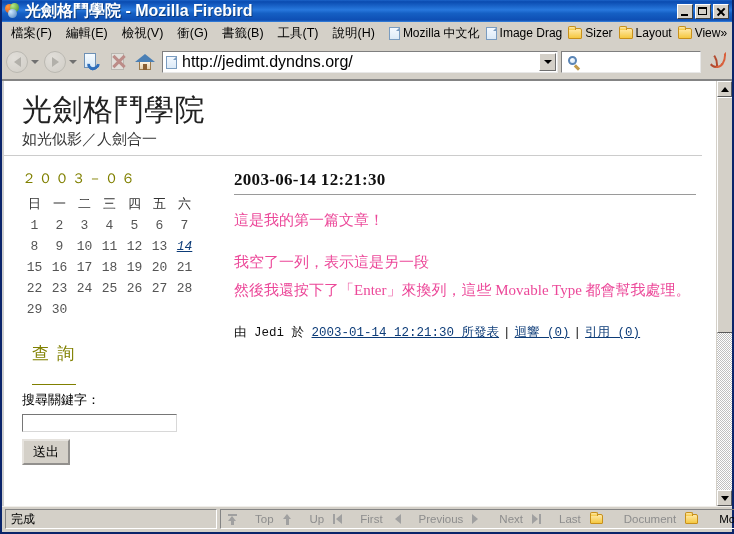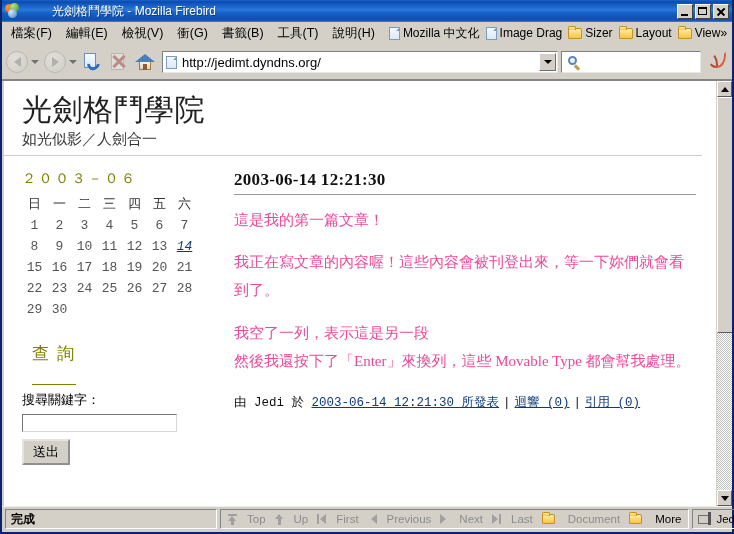--- a/index.html
+++ b/index.html
@@ -29,25 +29,24 @@
     flex: 0 0 auto;
   }
   .tb-logo { width: 16px; height: 16px; position: relative; margin-right: 4px; flex: 0 0 auto; }
   .tb-logo .b1, .tb-logo .b2, .tb-logo .b3 {
     position: absolute; border-radius: 50%;
   }
   .tb-logo .b1 { width: 9px; height: 9px; background: radial-gradient(circle at 30% 30%, #ff9a3c, #d2461a); left: 0; top: 1px; }
   .tb-logo .b2 { width: 9px; height: 9px; background: radial-gradient(circle at 30% 30%, #b8e986, #3f8b21); left: 5px; top: 0px; }
   .tb-logo .b3 { width: 9px; height: 9px; background: radial-gradient(circle at 30% 30%, #cfe9ff, #4a7fbd); left: 3px; top: 6px; }
   #titletext {
-    color: #ffffff; font-size: 12px; font-weight: normal;
+    color: #ffffff; font-size: 16px; font-weight: bold;
     white-space: nowrap; overflow: hidden;
     text-shadow: 1px 1px 0 rgba(0,0,0,.35);
     flex: 1 1 auto;
-    margin-left: 27px;
   }
   .winbtns { display: flex; gap: 2px; flex: 0 0 auto; padding-right: 1px; }
   .winbtn {
     width: 16px; height: 15px;
     background: #d4d0c8;
     border: 1px solid;
     border-color: #ffffff #404040 #404040 #ffffff;
     position: relative;
     cursor: default;
   }
@@ -187,21 +186,21 @@
   #urlbox {
     flex: 1 1 auto; height: 22px; margin: 0 3px 0 4px;
     background: #ffffff;
     border: 1px solid;
     border-color: #7f7f7f #e8e8e8 #e8e8e8 #7f7f7f;
     display: flex; align-items: center;
     padding-left: 3px;
   }
   #urlbox .ic-doc { margin-right: 5px; }
   #urltext {
-    flex: 1 1 auto; font-size: 13px; color: #000;
+    flex: 1 1 auto; font-size: 16px; color: #000;
     white-space: nowrap; overflow: hidden;
   }
   .url-dd {
     width: 17px; height: 18px; margin-right: 1px;
     background: #d4d0c8;
     border: 1px solid; border-color: #ffffff #6f6f6f #6f6f6f #ffffff;
     display: flex; align-items: center; justify-content: center;
     flex: 0 0 auto;
   }
   .url-dd .dd-caret { border-top-color: #000; margin: 0; }
@@ -374,25 +373,25 @@
     height: 26px; flex: 0 0 26px;
     background: #d4d0c8;
     display: flex; align-items: stretch;
     border-top: 1px solid #f0eeea;
     padding: 2px 3px 3px 3px;
   }
   .sb-panel {
     border: 1px solid; border-color: #848484 #ffffff #ffffff #848484;
     display: flex; align-items: center;
   }
-  #sb-status { width: 212px; flex: 0 0 212px; padding-left: 5px; font-size: 12px; color: #000; font-weight: bold; }
+  #sb-status { width: 212px; flex: 0 0 212px; padding-left: 5px; font-size: 12px; color: #000; }
   #sb-nav { flex: 1 1 auto; margin-left: 3px; padding: 0 4px; gap: 3px; }
   #sb-style { flex: 0 0 auto; margin-left: 3px; padding: 0 5px; gap: 3px; }
   .navlink {
-    display: flex; align-items: center; gap: 10px;
+    display: flex; align-items: center; gap: 18px;
     font-size: 11.5px; color: #8d8d8d; padding: 0 3px;
     white-space: nowrap;
   }
   .navlink.on { color: #000; }
   .ar-up {
     width: 9px; height: 11px; position: relative; flex: 0 0 auto;
   }
   .ar-up .stem { position: absolute; left: 3px; top: 3px; width: 3px; height: 8px; background: #a0a0a0; }
   .ar-up .head {
     position: absolute; left: 0; top: 0; width: 0; height: 0;
@@ -613,24 +612,23 @@
             <div class="srch-label">搜尋關鍵字：</div>
             <input id="srch-input" type="text" value="" style="">
             <div>
               <button id="srch-btn">送出</button>
             </div>
           </div>
 
           <div id="rightcol">
             <div id="post-date">2003-06-14 12:21:30</div>
             <div class="para">這是我的第一篇文章！</div>
-            <div class="para">我正在寫文章的內容喔！這些內容會被刊登出來，等一下妳們就會看到了。</div>
             <div class="para" id="para3">我空了一列，表示這是另一段<br>然後我還按下了「Enter」來換列，這些 Movable Type 都會幫我處理。</div>
             <div id="post-footer">
-              <span>由 Jedi 於 </span><a href="#">2003-06-14 12:21:30 所發表</a><span class="fsep">|</span><a href="#">迴響 (0)</a><span class="fsep">|</span><a href="#">引用 (0)</a>
+              <span>由 Jedi 於 </span><a href="#">2003-01-14 12:21:30 所發表</a><span class="fsep">|</span><a href="#">迴響 (0)</a><span class="fsep">|</span><a href="#">引用 (0)</a>
             </div>
           </div>
         </div>
 
       </div>
     </div>
 
     <div id="vscroll">
       <div class="sb-btn">
           <div class="sb-up-tri"></div>

